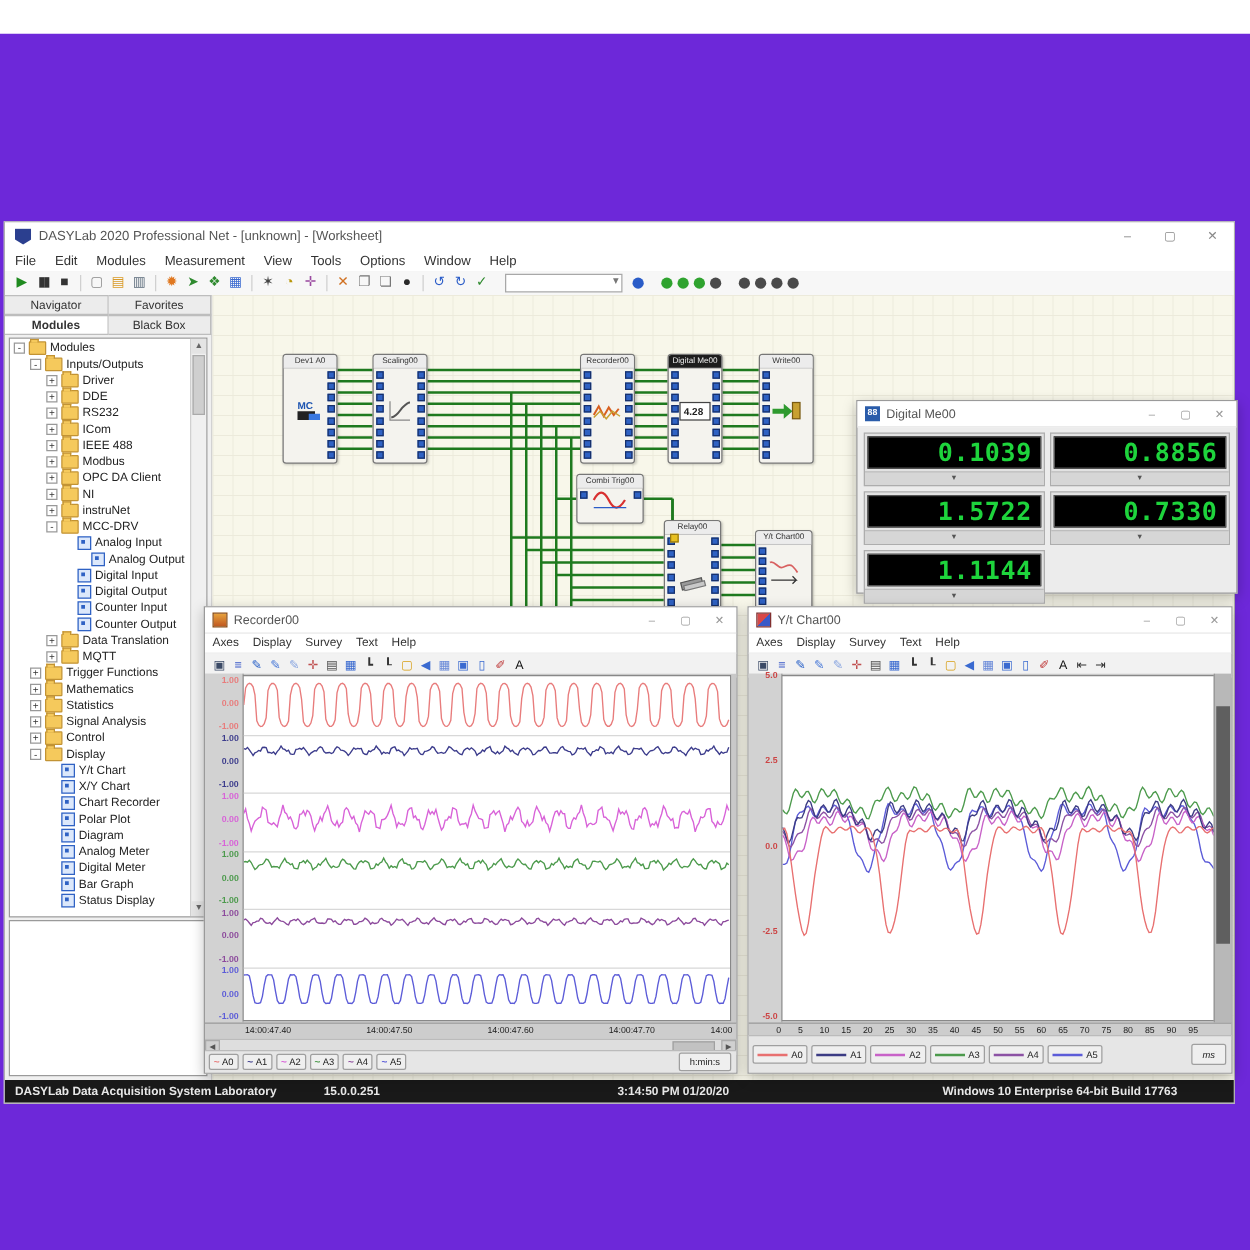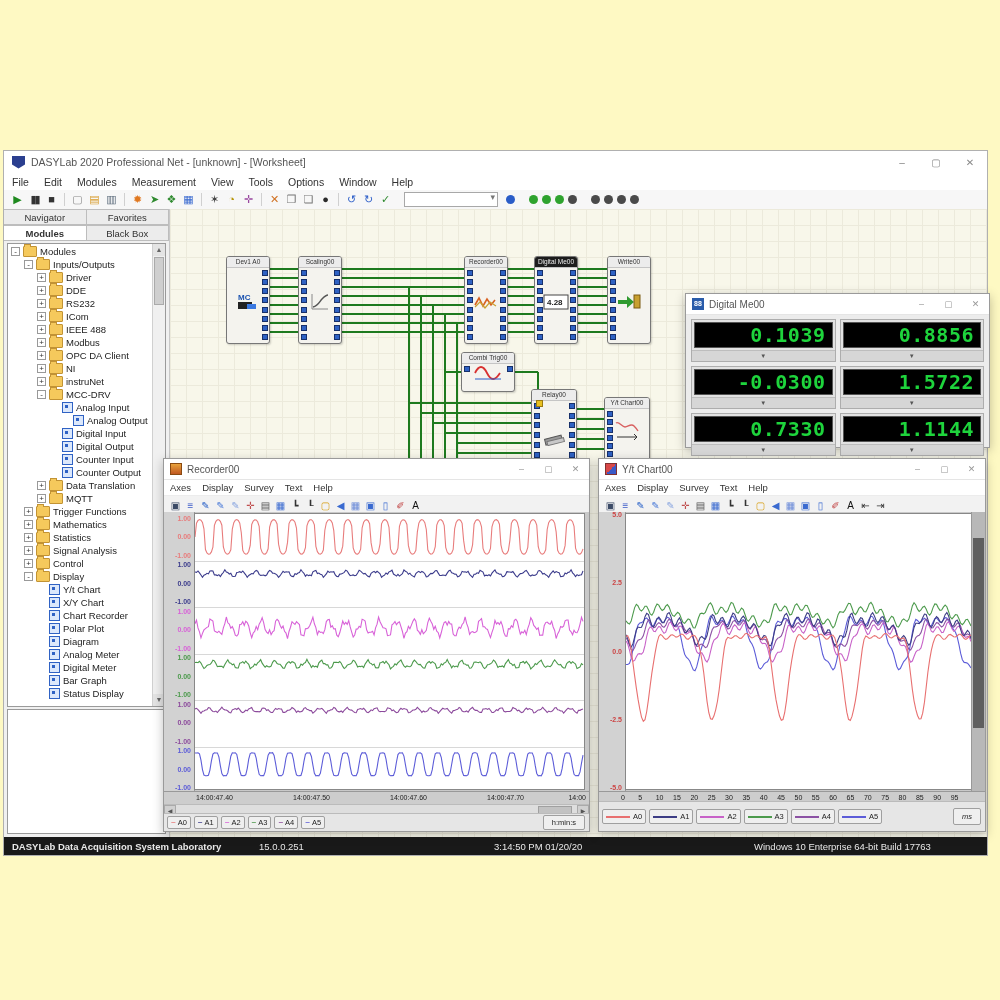--- a/index.html
+++ b/index.html
@@ -1,17 +1,17 @@
 <!DOCTYPE html>
 <html><head>
 <meta charset="utf-8">
 <style>
   html,body{margin:0;padding:0;background:#fff;}
   body{width:1000px;height:1000px;position:relative;font-family:"Liberation Sans",sans-serif;-webkit-font-smoothing:antialiased;}
-  .page{position:absolute;inset:0;background:#fef9c3;overflow:hidden;}
+  .page{position:absolute;inset:0;background:#6d28d9;overflow:hidden;margin-top:27px;}
 
   
   .appwin{position:absolute;left:3px;top:150px;width:985px;height:706px;background:#f0f0f0;border:1px solid #b0b0b0;box-sizing:border-box;}
   .titlebar{position:absolute;left:0;top:0;right:0;height:22px;background:#ffffff;display:flex;align-items:center;border-bottom:1px solid #e8e8e8;}
   .appico{width:13px;height:13px;margin:0 6px 0 8px;background:#2b3f8f;clip-path:polygon(0 0,100% 0,100% 70%,50% 100%,0 70%);}
   .wtitle{font-size:10.5px;color:#555;}
   .wcontrols{margin-left:auto;display:flex;height:100%;}
   .wcbtn{width:34px;height:100%;display:flex;align-items:center;justify-content:center;font-size:10px;color:#888;}
   .menubar{position:absolute;left:0;top:22px;right:0;height:17px;background:#fff;border-bottom:1px solid #ececec;display:flex;align-items:center;padding-left:8px;}
   .menu-item{font-size:10.5px;color:#333;margin-right:15px;}
@@ -85,21 +85,21 @@
   .chbtn{height:13px;background:#efefef;border:1px solid #9f9f9f;border-radius:2px;margin-right:3px;display:flex;align-items:center;padding:0 3px;box-sizing:border-box;}
   .chbtn .wv{font-size:8px;font-weight:bold;margin-right:2px;line-height:10px;}
   .chbtn .ln{width:24px;height:2px;margin-right:3px;}
   .chbtn .cl{font-size:7.5px;color:#222;}
   .unitbtn{margin-left:auto;margin-right:4px;height:13px;border:1px solid #9f9f9f;border-radius:2px;background:#efefef;font-size:7.5px;color:#222;display:flex;align-items:center;padding:0 8px;}
   .vscroll2{position:absolute;right:0;top:0;bottom:0;width:13px;background:#b8b8b8;border-left:1px solid #999;}
   .vthumb2{position:absolute;left:1px;right:1px;top:26px;height:190px;background:#5f5f5f;}
 
   
   .statusbar{position:absolute;left:0;right:0;bottom:0;height:18px;background:#191919;color:#e8e8e8;font-size:9.5px;}
-  .statusbar span{position:absolute;top:4px;white-space:nowrap;}
+  .statusbar span{position:absolute;top:4px;white-space:nowrap;font-weight:bold;}
   svg{display:block;}
 </style>
 </head>
 <body>
 
 <div class="page">
   <div class="appwin">
 
     <div class="titlebar">
       <span class="appico"></span>
@@ -622,24 +622,20 @@
     <div class="metergrid" id="meter-grid">
         <div class="mcell">
           <div class="mdisp" style="color: rgb(30, 212, 60);">0.1039</div>
           <div class="mdrop">▼</div>
         </div>
         <div class="mcell">
           <div class="mdisp" style="color: rgb(30, 212, 60);">0.8856</div>
           <div class="mdrop">▼</div>
         </div>
         <div class="mcell">
-          <div class="mdisp" style="color: rgb(30, 212, 60);">-0.0300</div>
-          <div class="mdrop">▼</div>
-        </div>
-        <div class="mcell">
           <div class="mdisp" style="color: rgb(30, 212, 60);">1.5722</div>
           <div class="mdrop">▼</div>
         </div>
         <div class="mcell">
           <div class="mdisp" style="color: rgb(30, 212, 60);">0.7330</div>
           <div class="mdrop">▼</div>
         </div>
         <div class="mcell">
           <div class="mdisp" style="color: rgb(30, 212, 60);">1.1144</div>
           <div class="mdrop">▼</div>

